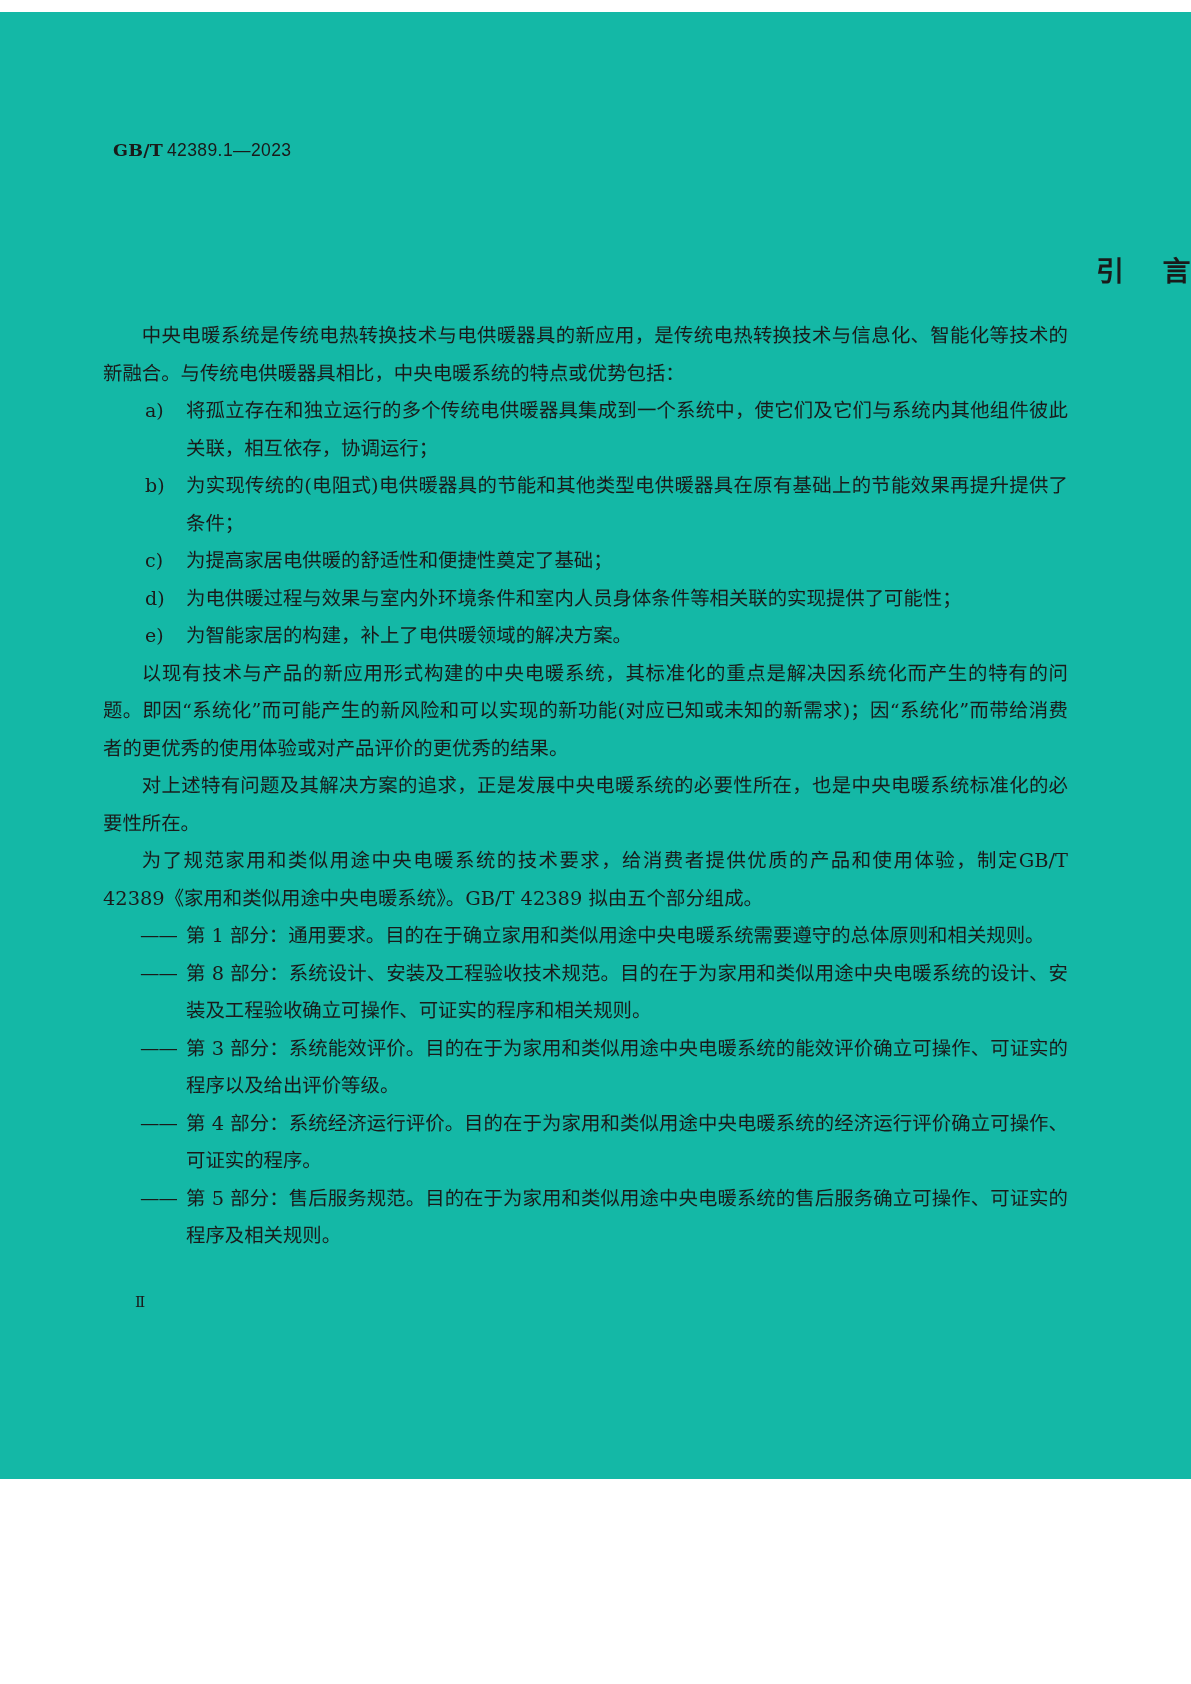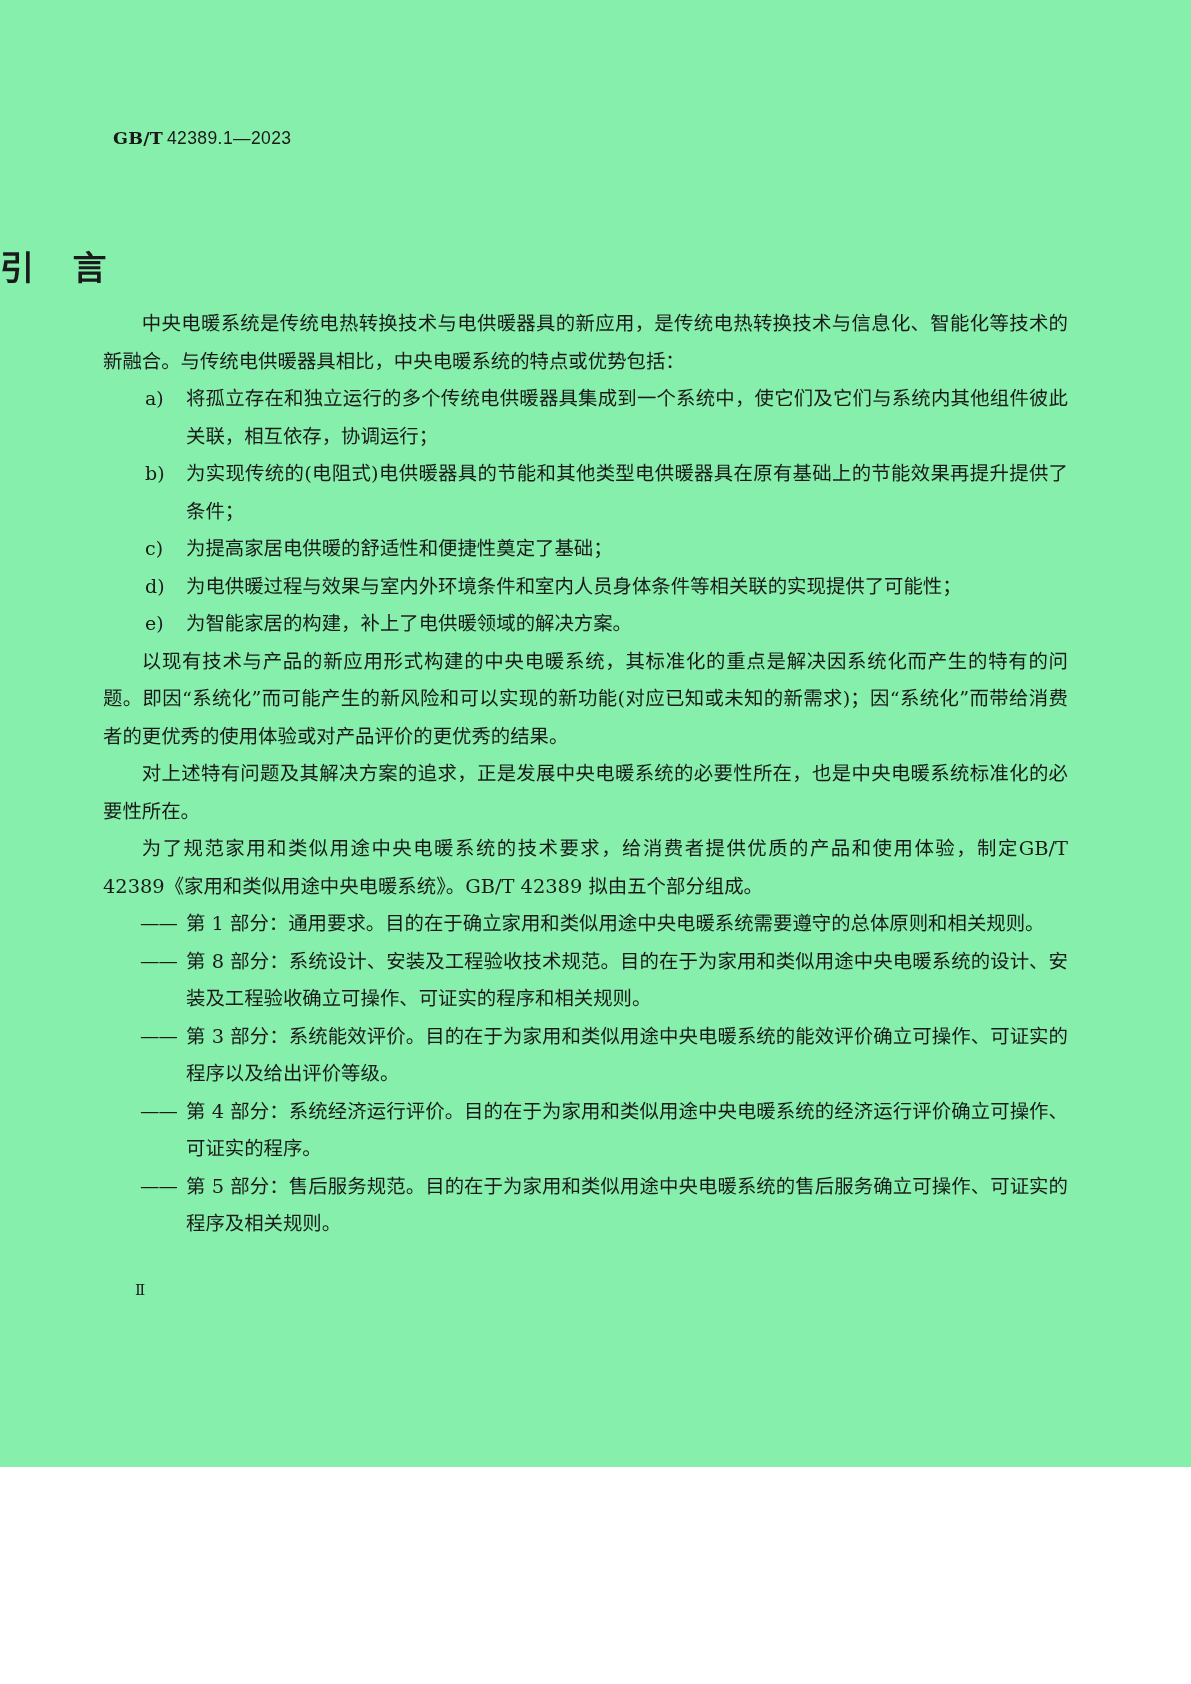--- a/index.html
+++ b/index.html
@@ -5,22 +5,22 @@
 <style>
   html, body {
     margin: 0;
     padding: 0;
     background: #ffffff;
   }
   .page {
     position: relative;
     width: 1191px;
     height: 1467px;
-    margin: 0 auto;
-    background: #86efac;
+    margin: 12px auto;
+    background: #14b8a6;
     font-family: "DejaVu Serif", "Liberation Serif", serif;
     color: #1a1a1a;
     overflow: hidden;
     box-sizing: border-box;
   }
 
   
   .running-head {
     position: absolute;
     top: 128px;
@@ -40,23 +40,23 @@
     font-weight: normal;
     margin-left: 4px;
   }
 
   
   .section-title {
     position: absolute;
     top: 218px;
     left: 0;
     width: 100%;
-    text-align: left;
+    text-align: right;
     font-family: "Liberation Sans", sans-serif;
-    font-size: 34px;
+    font-size: 28px;
     font-weight: bold;
     letter-spacing: 0.5px;
   }
   .section-title .t-gap {
     display: inline-block;
     width: 38px;
   }
 
   
   .body {

